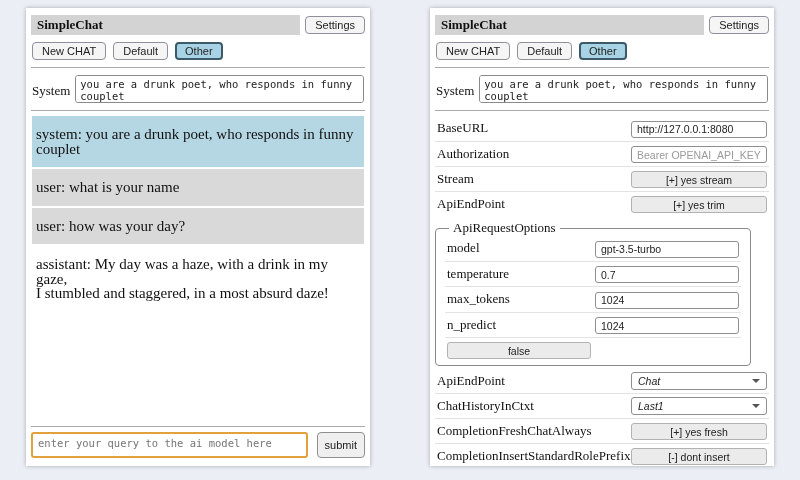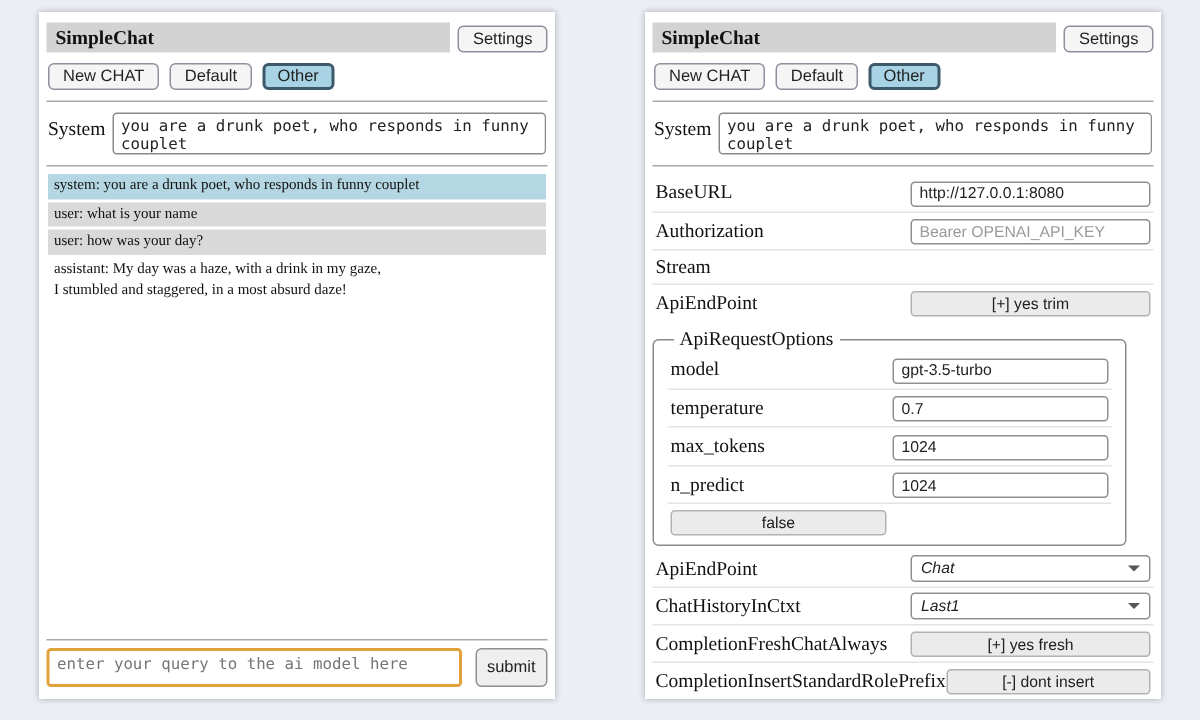--- a/index.html
+++ b/index.html
@@ -17,21 +17,21 @@
     width: 344px;
     height: 458px;
     background: #ffffff;
     box-shadow: 0 0 4px rgba(40,40,60,0.35);
     padding: 7px 5px 8px 5px;
     display: flex;
     flex-direction: column;
     overflow: hidden;
   }
   
-  .titlebar-row { display: flex; gap: 5px; align-items: flex-end; }
+  .titlebar-row { display: flex; gap: 5px; align-items: center; }
   .titlebar {
     flex: 1;
     background: #d3d3d3;
     font-weight: bold;
     font-size: 13px;
     padding: 2px 6px;
     color: #111;
   }
   .btn {
     font-family: "Liberation Sans", sans-serif;
@@ -48,58 +48,58 @@
   .btn.active {
     background: #a8d3e4;
     border: 2px solid #3d5a6b;
     padding: 1px 8px;
   }
   hr.div {
     border: none;
     border-top: 1px solid #a9a9a9;
     margin: 5px 0 4px 0;
   }
-  .system-row { display: flex; gap: 5px; align-items: flex-start; margin: 3px 1px 2px 1px; }
+  .system-row { display: flex; gap: 5px; align-items: center; margin: 3px 1px 2px 1px; }
   .system-row .lbl { font-size: 13px; color: #111; padding-top: 3px; }
   textarea.sys {
     flex: 1;
     height: 28px;
     resize: none;
     font-family: "DejaVu Sans Mono", monospace;
     font-size: 10.5px;
     color: #222;
     border: 1px solid #8a8a8a;
     border-radius: 3px;
     padding: 2px 4px;
     outline: none;
   }
   
   .chat-area { margin-top: 1px; }
   .msg {
-    font-size: 10px;
+    font-size: 15px;
     line-height: 14.5px;
     color: #111;
-    padding: 1px 4px;
+    padding: 11px 4px;
     margin: 0 1px 2px 1px;
     white-space: pre-line;
   }
   .msg-system { background: #b5d7e4; }
   .msg-user { background: #d9d9d9; }
   .msg-assistant { background: transparent; }
   
   .settings-area { margin-top: 1px; }
   .srow {
     display: flex;
     align-items: center;
     padding: 3px 2px;
     border-bottom: 1px solid #e3e3e3;
   }
   .srow:last-child { border-bottom: none; }
   .srow .slabel { flex: 1; font-size: 13px; color: #111; }
-  .control { width: 160px; }
+  .control { width: 136px; }
   input.ctl {
     width: 100%;
     font-family: "Liberation Sans", sans-serif;
     font-size: 10.5px;
     color: #222;
     border: 1px solid #8f8f8f;
     border-radius: 3px;
     padding: 2px 5px;
     height: 17px;
     outline: none;
@@ -232,20 +232,21 @@
         <div class="srow">
           <span class="slabel">BaseURL</span>
           <span class="control"><input class="ctl" type="text" value="http://127.0.0.1:8080" style=""></span>
         </div>
         <div class="srow">
           <span class="slabel">Authorization</span>
           <span class="control"><input class="ctl" type="text" placeholder="Bearer OPENAI_API_KEY" style=""></span>
         </div>
         <div class="srow">
           <span class="slabel">Stream</span>
+          <span class="control"><button class="ctl">[+] yes stream</button></span>
         </div>
         <div class="srow">
           <span class="slabel">ApiEndPoint</span>
           <span class="control"><button class="ctl">[+] yes trim</button></span>
         </div>
       </div>
     <fieldset class="apireq">
       <legend>ApiRequestOptions</legend>
       <div>
           <div class="srow">

